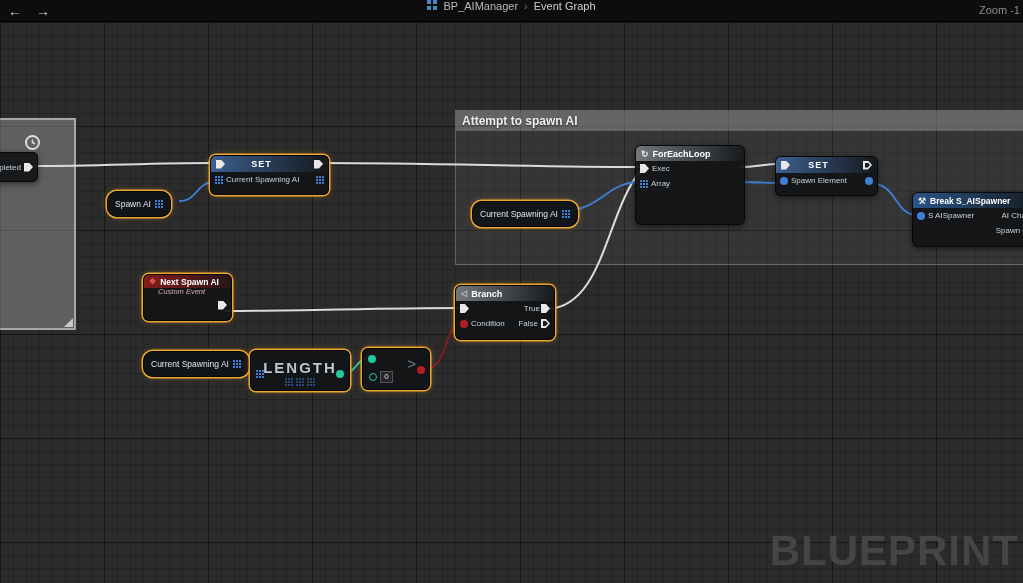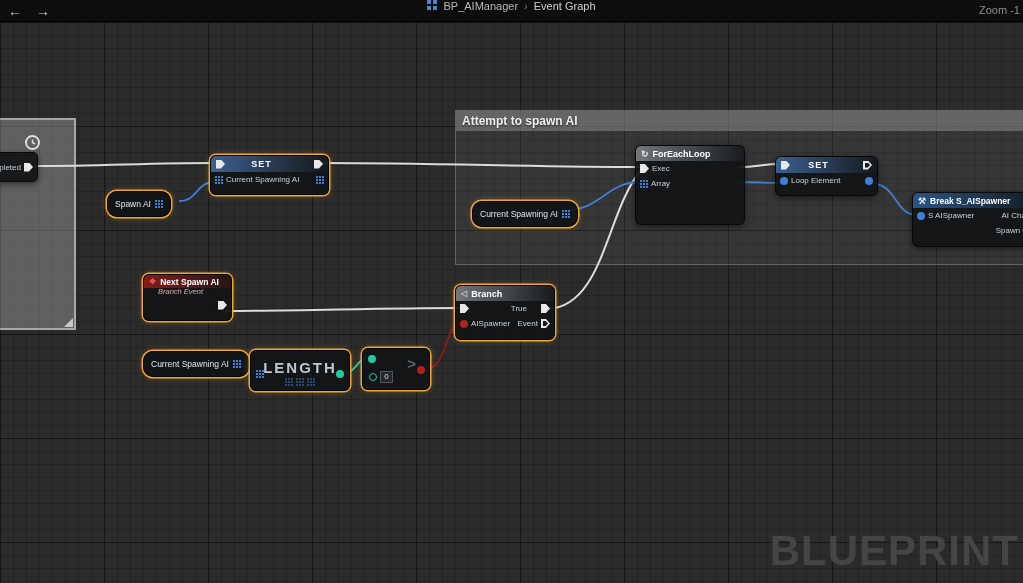--- a/index.html
+++ b/index.html
@@ -205,21 +205,21 @@
 
     <div class="node" style="left:775px; top:134px; width:103px; height:40px;">
       <div class="nhead hd-set between">
         <span class="epin"></span>
         <span class="settitle">SET</span>
         <span class="epin hollow"></span>
       </div>
       <div class="prow between">
         <span style="display:flex;align-items:center;gap:3px;">
           <span class="cpin c-obj"></span>
-          <span>Loop Element</span>
+          <span>Spawn Element</span>
         </span>
         <span class="cpin c-obj"></span>
       </div>
     </div>
 
     <div class="node" style="left:912px; top:170px; width:130px; height:55px;">
       <div class="nhead hd-struct">
         <span class="hicon">⚒</span>
         <span style="font-size:8.5px;">Break S_AISpawner</span>
       </div>
@@ -233,45 +233,45 @@
       <div class="prow r">
         <span>Spawn Cou</span>
       </div>
     </div>
 
     <div class="node sel" style="left:143px; top:252px; width:89px; height:47px;">
       <div class="nhead hd-event">
         <span class="hicon" style="color:#e05a4e;font-size:8px;">❖</span>
         <span class="evtitle">Next Spawn AI</span>
       </div>
-      <div class="evsub">Branch Event</div>
+      <div class="evsub">Custom Event</div>
       <div class="prow r" style="height:18px;">
         <span class="epin"></span>
       </div>
     </div>
 
     <div class="node sel" style="left:455px; top:263px; width:100px; height:55px;">
       <div class="nhead hd-macro">
         <span class="hicon" style="color:#c8c8c8;font-size:8px;">◁</span>
         <span>Branch</span>
       </div>
       <div class="prow between">
         <span class="epin"></span>
-        <span style="display:flex;align-items:center;gap:14px;">
+        <span style="display:flex;align-items:center;gap:1px;">
           <span>True</span>
           <span class="epin"></span>
         </span>
       </div>
       <div class="prow between">
         <span style="display:flex;align-items:center;gap:3px;">
           <span class="cpin c-bool"></span>
-          <span>AISpawner</span>
-        </span>
-        <span style="display:flex;align-items:center;gap:3px;">
-          <span>Event</span>
+          <span>Condition</span>
+        </span>
+        <span style="display:flex;align-items:center;gap:3px;">
+          <span>False</span>
           <span class="epin hollow"></span>
         </span>
       </div>
     </div>
 
     <div class="pill sel" style="left:143px; top:329px;">
       <span>Current Spawning AI</span>
       <span class="gpin c-obj"></span>
     </div>
 

